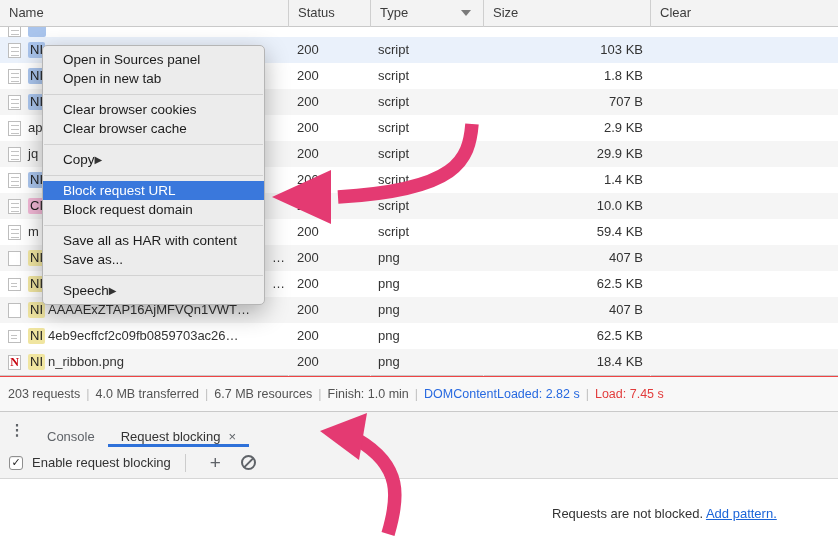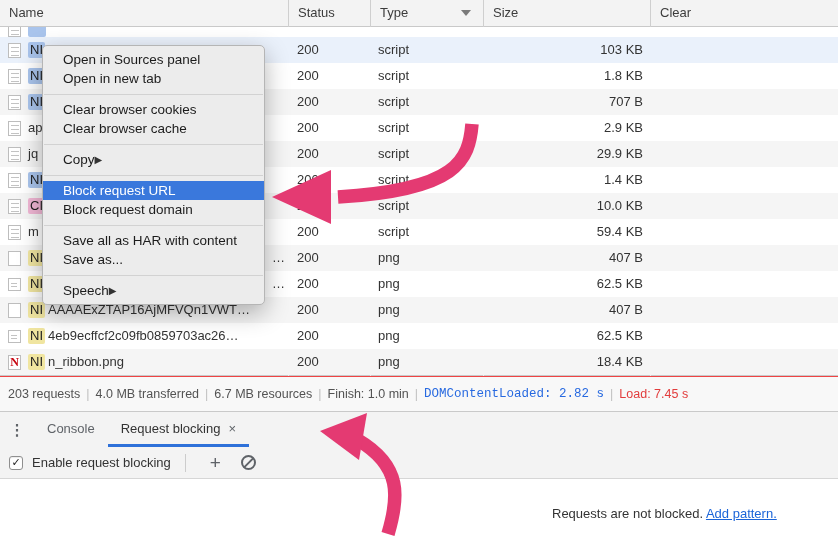--- a/index.html
+++ b/index.html
@@ -37,28 +37,28 @@
   .ficon.netflix{display:flex;align-items:center;justify-content:center;color:#c7030e;font-weight:bold;font-size:12px;line-height:1;font-family:"Liberation Serif",serif;}
   .badge{display:inline-block;padding:0 2px;height:16px;line-height:16px;border-radius:2px;margin-right:3px;color:#222;}
   .badge.blue{background:var(--badge-blue);}
   .badge.pink{background:var(--badge-pink);}
   .badge.yellow{background:var(--badge-yellow);}
   .trail{position:absolute;right:3px;top:0;line-height:26px;color:#333;}
 
   
   .summary{position:absolute;left:0;top:377px;width:838px;height:34px;background:#f8f8f8;display:flex;align-items:center;padding-left:8px;font-size:12.5px;color:#535353;}
   .summary .sep{color:#c0c0c0;padding:0 6px;}
-  .summary .blue{color:var(--dcl-blue);font-family:Liberation Mono, monospace;}
+  .summary .blue{color:var(--dcl-blue);}
   .summary .red{color:var(--load-red);}
 
   
   .drawer{position:absolute;left:0;top:411px;width:838px;height:143px;border-top:1px solid #c9c9c9;background:#fff;}
   .tabs-row{position:absolute;left:0;top:0;width:838px;height:35px;background:#f3f3f3;display:flex;align-items:stretch;font-size:13px;color:#5f6368;}
   .kebab{width:34px;display:flex;align-items:center;justify-content:center;font-size:15px;font-weight:bold;color:#5f6368;letter-spacing:0;}
-  .tab{display:flex;align-items:center;padding:0 13px;border-bottom:3px solid transparent;}
+  .tab{display:flex;align-items:flex-end;padding:0 13px;border-bottom:3px solid transparent;}
   .tab.active{color:#333;border-bottom-color:var(--tab-underline);}
   .tab .close-x{margin-left:8px;color:#5f6368;font-size:13px;}
   .toolbar{position:absolute;left:0;top:35px;width:838px;height:32px;background:#f3f3f3;border-bottom:1px solid #d6d6d6;display:flex;align-items:center;padding-left:9px;font-size:13px;color:#333;}
   .checkbox{width:14px;height:14px;background:#fff;border:1px solid #8f8f8f;border-radius:3px;margin-right:9px;display:flex;align-items:center;justify-content:center;font-size:11px;color:#222;box-shadow:inset 0 1px 1px rgba(0,0,0,.08);}
   .tb-sep{width:1px;height:18px;background:#ccc;margin:0 14px 0 14px;}
   .plus-icon{font-size:19px;color:#5f6368;font-weight:400;padding:0 10px;line-height:1;}
   .block-icon{width:15px;height:15px;border:2px solid #5f6368;border-radius:50%;position:relative;margin-left:10px;}
   .block-icon::after{content:"";position:absolute;left:-1px;top:4.5px;width:13px;height:2px;background:#5f6368;transform:rotate(-45deg);}
   .drawer-content{position:absolute;left:0;top:68px;width:838px;height:75px;background:#fff;}
   .empty-msg{position:absolute;left:552px;top:26px;font-size:13px;color:#333;}

